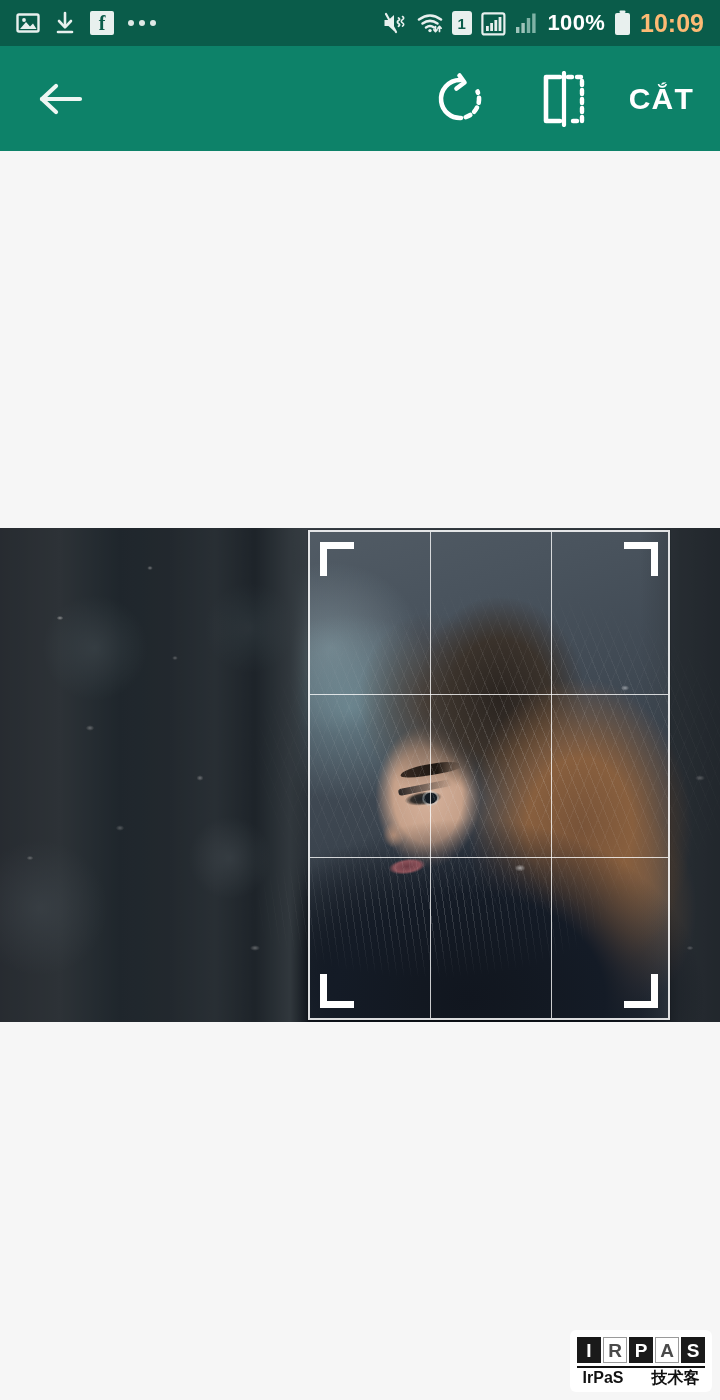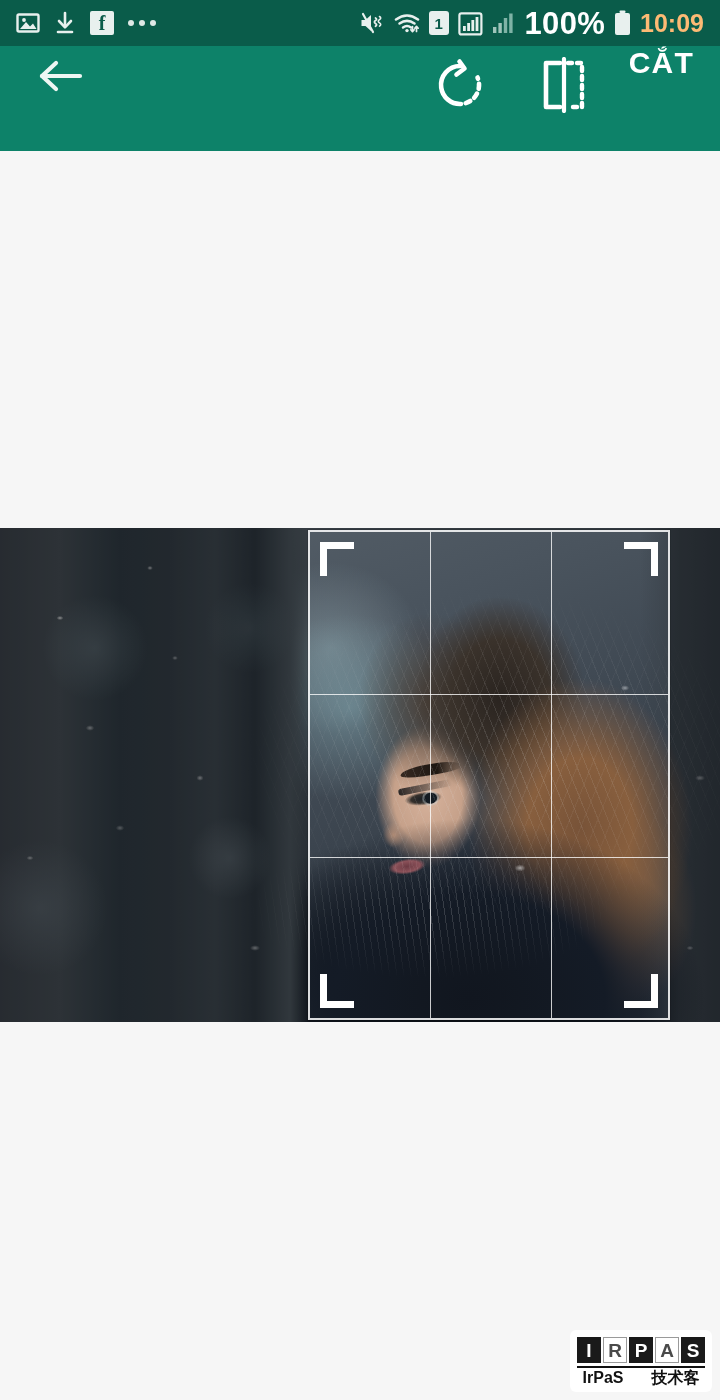--- a/index.html
+++ b/index.html
@@ -15,21 +15,21 @@
   .statusbar{
     position:absolute; top:0; left:0; width:720px; height:46px;
     background:#0a5c4a;
     display:flex; align-items:center; justify-content:space-between;
     padding:0 16px;
   }
   .sb-left{ display:flex; align-items:center; gap:14px; }
   .sb-right{ display:flex; align-items:center; gap:9px; }
   .sb-ico{ display:block; }
   .sb-text{
-    color:#ffffff; font-size:31px; font-weight:700; letter-spacing:0.3px;
+    color:#ffffff; font-size:22px; font-weight:700; letter-spacing:0.3px;
     line-height:1;
   }
   .sb-time{ color:#fdba74; font-size:25px; font-weight:700; line-height:1; }
   .dots{ display:flex; gap:5px; align-items:center; }
   .dots i{ width:6px; height:6px; border-radius:50%; background:#dfe9e6; display:block; }
   .fb-box{
     width:24px;height:24px;background:#e8f0ee;border-radius:2px;
     display:flex;align-items:center;justify-content:center;
     color:#0a5c4a;font-size:20px;font-weight:700;font-family:"Liberation Serif",serif;
     line-height:1;
@@ -37,21 +37,21 @@
   .simbox{
     width:20px;height:24px;background:#e8f0ee;border-radius:3px;
     display:flex;align-items:center;justify-content:center;
     color:#0a5c4a;font-size:15px;font-weight:700;line-height:1;
   }
 
   
   .toolbar{
     position:absolute; top:46px; left:0; width:720px; height:105px;
     background:#0d8269;
-    display:flex; align-items:flex-start;
+    display:flex; align-items:center;
   }
   .tb-back{ margin-left:30px; width:60px; height:60px;
     display:flex; align-items:center; justify-content:center; cursor:pointer; }
   .tb-spacer{ flex:1 1 auto; }
   .tb-btn{
     width:78px; height:78px; display:flex; align-items:center; justify-content:center;
     cursor:pointer;
   }
   .tb-rotate{ margin-right:26px; }
   .tb-flip{ margin-right:26px; }

